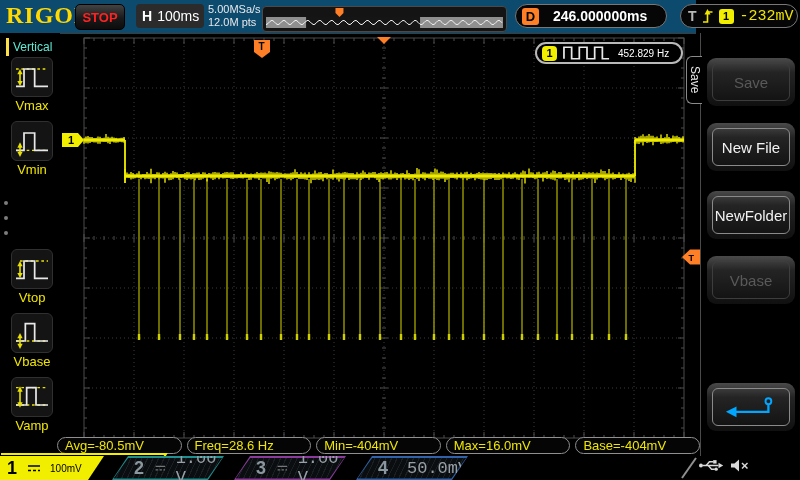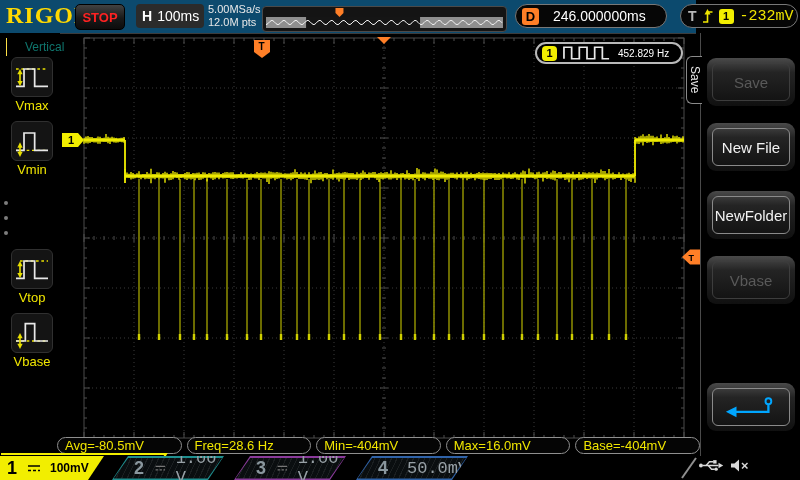--- a/index.html
+++ b/index.html
@@ -14,30 +14,30 @@
   .hbox{position:absolute;left:136px;top:4px;width:68px;height:24px;border-radius:4px;background:#2b2b2b;
         display:flex;align-items:center;color:#fff;}
   .hbox .hlabel{font-weight:bold;font-size:14px;margin:0 5px 0 6px;}
   .hbox .hval{font-size:14px;}
   .acq{position:absolute;left:208px;top:3px;color:#e8e8e8;font-size:11px;line-height:13px;}
   .thumb{position:absolute;left:262px;top:6px;width:243px;height:24px;background:#141414;border:1px solid #4a4a4a;border-radius:4px;}
   .pillbox{position:absolute;top:4px;height:24px;border:1px solid #787878;border-radius:12px;background:#060606;display:flex;align-items:center;box-sizing:border-box;}
   .dbox{left:515px;width:152px;}
   .dbadge{width:17px;height:17px;border-radius:3px;background:var(--orange);color:#000;font-weight:bold;font-size:13px;
           display:flex;align-items:center;justify-content:center;margin-left:6px;}
-  .dval{color:#fff;font-size:14px;margin-left:14px;}
+  .dval{color:#fff;font-size:14px;margin-left:14px;font-weight:bold;}
   .tbox{left:680px;width:118px;}
   .tlabel{color:#b8b8b8;font-weight:bold;font-size:14px;margin-left:7px;}
   .slope-svg{margin-left:4px;}
   .tsrc{width:15px;height:15px;border-radius:3px;background:var(--ch1c);color:#000;font-weight:bold;font-size:11px;
         display:flex;align-items:center;justify-content:center;margin-left:5px;}
   .tlev{color:var(--yellow);font-size:15px;margin-left:6px;font-family:Liberation Mono, monospace;}
   
   .leftmenu{position:absolute;left:0;top:33px;width:60px;height:423px;background:#000;}
-  .lm-title{position:absolute;left:6px;top:5px;color:#0f766e;font-size:12px;border-left:1px solid #fde047;padding:2px 0 2px 18px;}
+  .lm-title{position:absolute;left:6px;top:5px;color:#5eead4;font-size:12px;border-left:3px solid #fde047;padding:2px 0 2px 4px;}
   .lm-item{position:absolute;left:10px;width:44px;text-align:center;cursor:pointer;}
   .lm-icon{display:block;margin:0 auto;width:40px;height:38px;background:#141414;border:1px solid #303030;border-radius:6px;}
   .lm-label{color:var(--yellow);font-size:13px;margin-top:1px;}
   .page-dots{position:absolute;left:4px;top:168px;display:flex;flex-direction:column;gap:11px;}
   .dot{width:4px;height:4px;border-radius:50%;background:#7d7d7d;}
   
   #scope-svg{position:absolute;left:60px;top:33px;z-index:1;}
   .freq-counter{position:absolute;left:535px;top:42px;width:148px;height:22px;z-index:3;background:#000;
                 border:2px solid #b9b9b9;border-radius:12px;display:flex;align-items:center;box-sizing:border-box;}
   .fc-badge{width:15px;height:15px;border-radius:4px;background:var(--ch1c);color:#000;font-weight:bold;font-size:11px;
@@ -55,21 +55,21 @@
   .rm-btn.disabled .rm-inner{border-color:#3d3d3d;color:#595959;}
   
   .measurebar{position:absolute;left:57px;top:437px;width:643px;height:18px;display:flex;gap:5px;z-index:3;}
   .meas-box{flex:1;height:17px;border:1px solid #8f8f8f;border-radius:9px;background:#050505;color:var(--yellow);
             font-size:13px;line-height:16px;padding-left:7px;box-sizing:border-box;white-space:nowrap;overflow:hidden;}
   
   .bottombar{position:absolute;left:0;top:456px;width:800px;height:24px;background:#000;z-index:4;}
   .ch{position:absolute;top:0;height:24px;display:flex;align-items:center;cursor:pointer;}
   .ch1{left:0;width:104px;background:var(--ch1c);clip-path:polygon(0 0,100% 0,calc(100% - 16px) 100%,0 100%);color:#000;}
   .ch1 .ch-num{font-size:18px;font-weight:bold;margin-left:7px;}
-  .ch1 .ch-val{font-size:12px;font-weight:bold;margin-left:8px;}
+  .ch1 .ch-val{font-size:10px;font-weight:normal;margin-left:8px;}
   .ch1 .coupling{margin-left:9px;color:#000;}
   .ch-off{background:var(--chc);clip-path:polygon(16px 0,100% 0,calc(100% - 16px) 100%,0 100%);}
   .ch-off .ch-fill{position:absolute;inset:1.5px;background:
         repeating-linear-gradient(115deg, rgba(255,255,255,0.07) 0 1px, rgba(0,0,0,0) 1px 5px),#0a0e10;
         clip-path:polygon(15px 0,100% 0,calc(100% - 15px) 100%,0 100%);}
   .ch-off .ch-num{position:relative;font-size:18px;font-weight:bold;color:#8a979e;margin-left:22px;}
   .ch-off .coupling{position:relative;margin-left:10px;color:#777;}
   .ch-off .ch-val{position:relative;font-size:17px;color:#97a0a6;margin-left:9px;font-family:Liberation Mono, monospace;}
   #ch1-outline{position:absolute;left:0;top:-5px;pointer-events:none;}
   .statusicons{position:absolute;left:698px;top:2px;display:flex;align-items:center;gap:6px;}
@@ -155,20 +155,31 @@
       <svg class="lm-icon" viewBox="0 0 30 26">
         <line x1="3" y1="19" x2="27" y2="19" stroke="#e8e000" stroke-width="1" stroke-dasharray="2 2"></line>
         <polyline points="3,19 10,19 10,6 17,6 17,19 27,19" stroke="#e8e8e8" stroke-width="1.3" fill="none"></polyline>
         <line x1="6" y1="15" x2="6" y2="23" stroke="#e8e000" stroke-width="1.2"></line>
         <polygon points="6,13 4,17 8,17" fill="#e8e000"></polygon>
           <polygon points="6,25 4,21 8,21" fill="#e8e000"></polygon>
       </svg>
       <div class="lm-label">Vbase</div>
     </div>
 
+    <div class="lm-item" style="top:344px">
+      <svg class="lm-icon" viewBox="0 0 30 26">
+        <line x1="3" y1="6" x2="27" y2="6" stroke="#e8e000" stroke-width="1" stroke-dasharray="2 2"></line>
+        <line x1="3" y1="19" x2="27" y2="19" stroke="#e8e000" stroke-width="1" stroke-dasharray="2 2"></line>
+        <polyline points="3,19 11,19 11,6 18,6 18,19 27,19" stroke="#e8e8e8" stroke-width="1.3" fill="none"></polyline>
+        <line x1="6" y1="7" x2="6" y2="18" stroke="#e8e000" stroke-width="1.2"></line>
+        <polygon points="6,5 4,9 8,9" fill="#e8e000"></polygon>
+          <polygon points="6,21 4,17 8,17" fill="#e8e000"></polygon>
+      </svg>
+      <div class="lm-label">Vamp</div>
+    </div>
 
     <div class="page-dots">
       <div class="dot"></div>
       <div class="dot"></div>
       <div class="dot"></div>
     </div>
   </aside>
 
   <svg id="scope-svg" width="640" height="423" viewBox="0 0 640 423">
       <rect x="24" y="5" width="600" height="400" fill="none" stroke="#4a4a4a" stroke-width="1"></rect>

